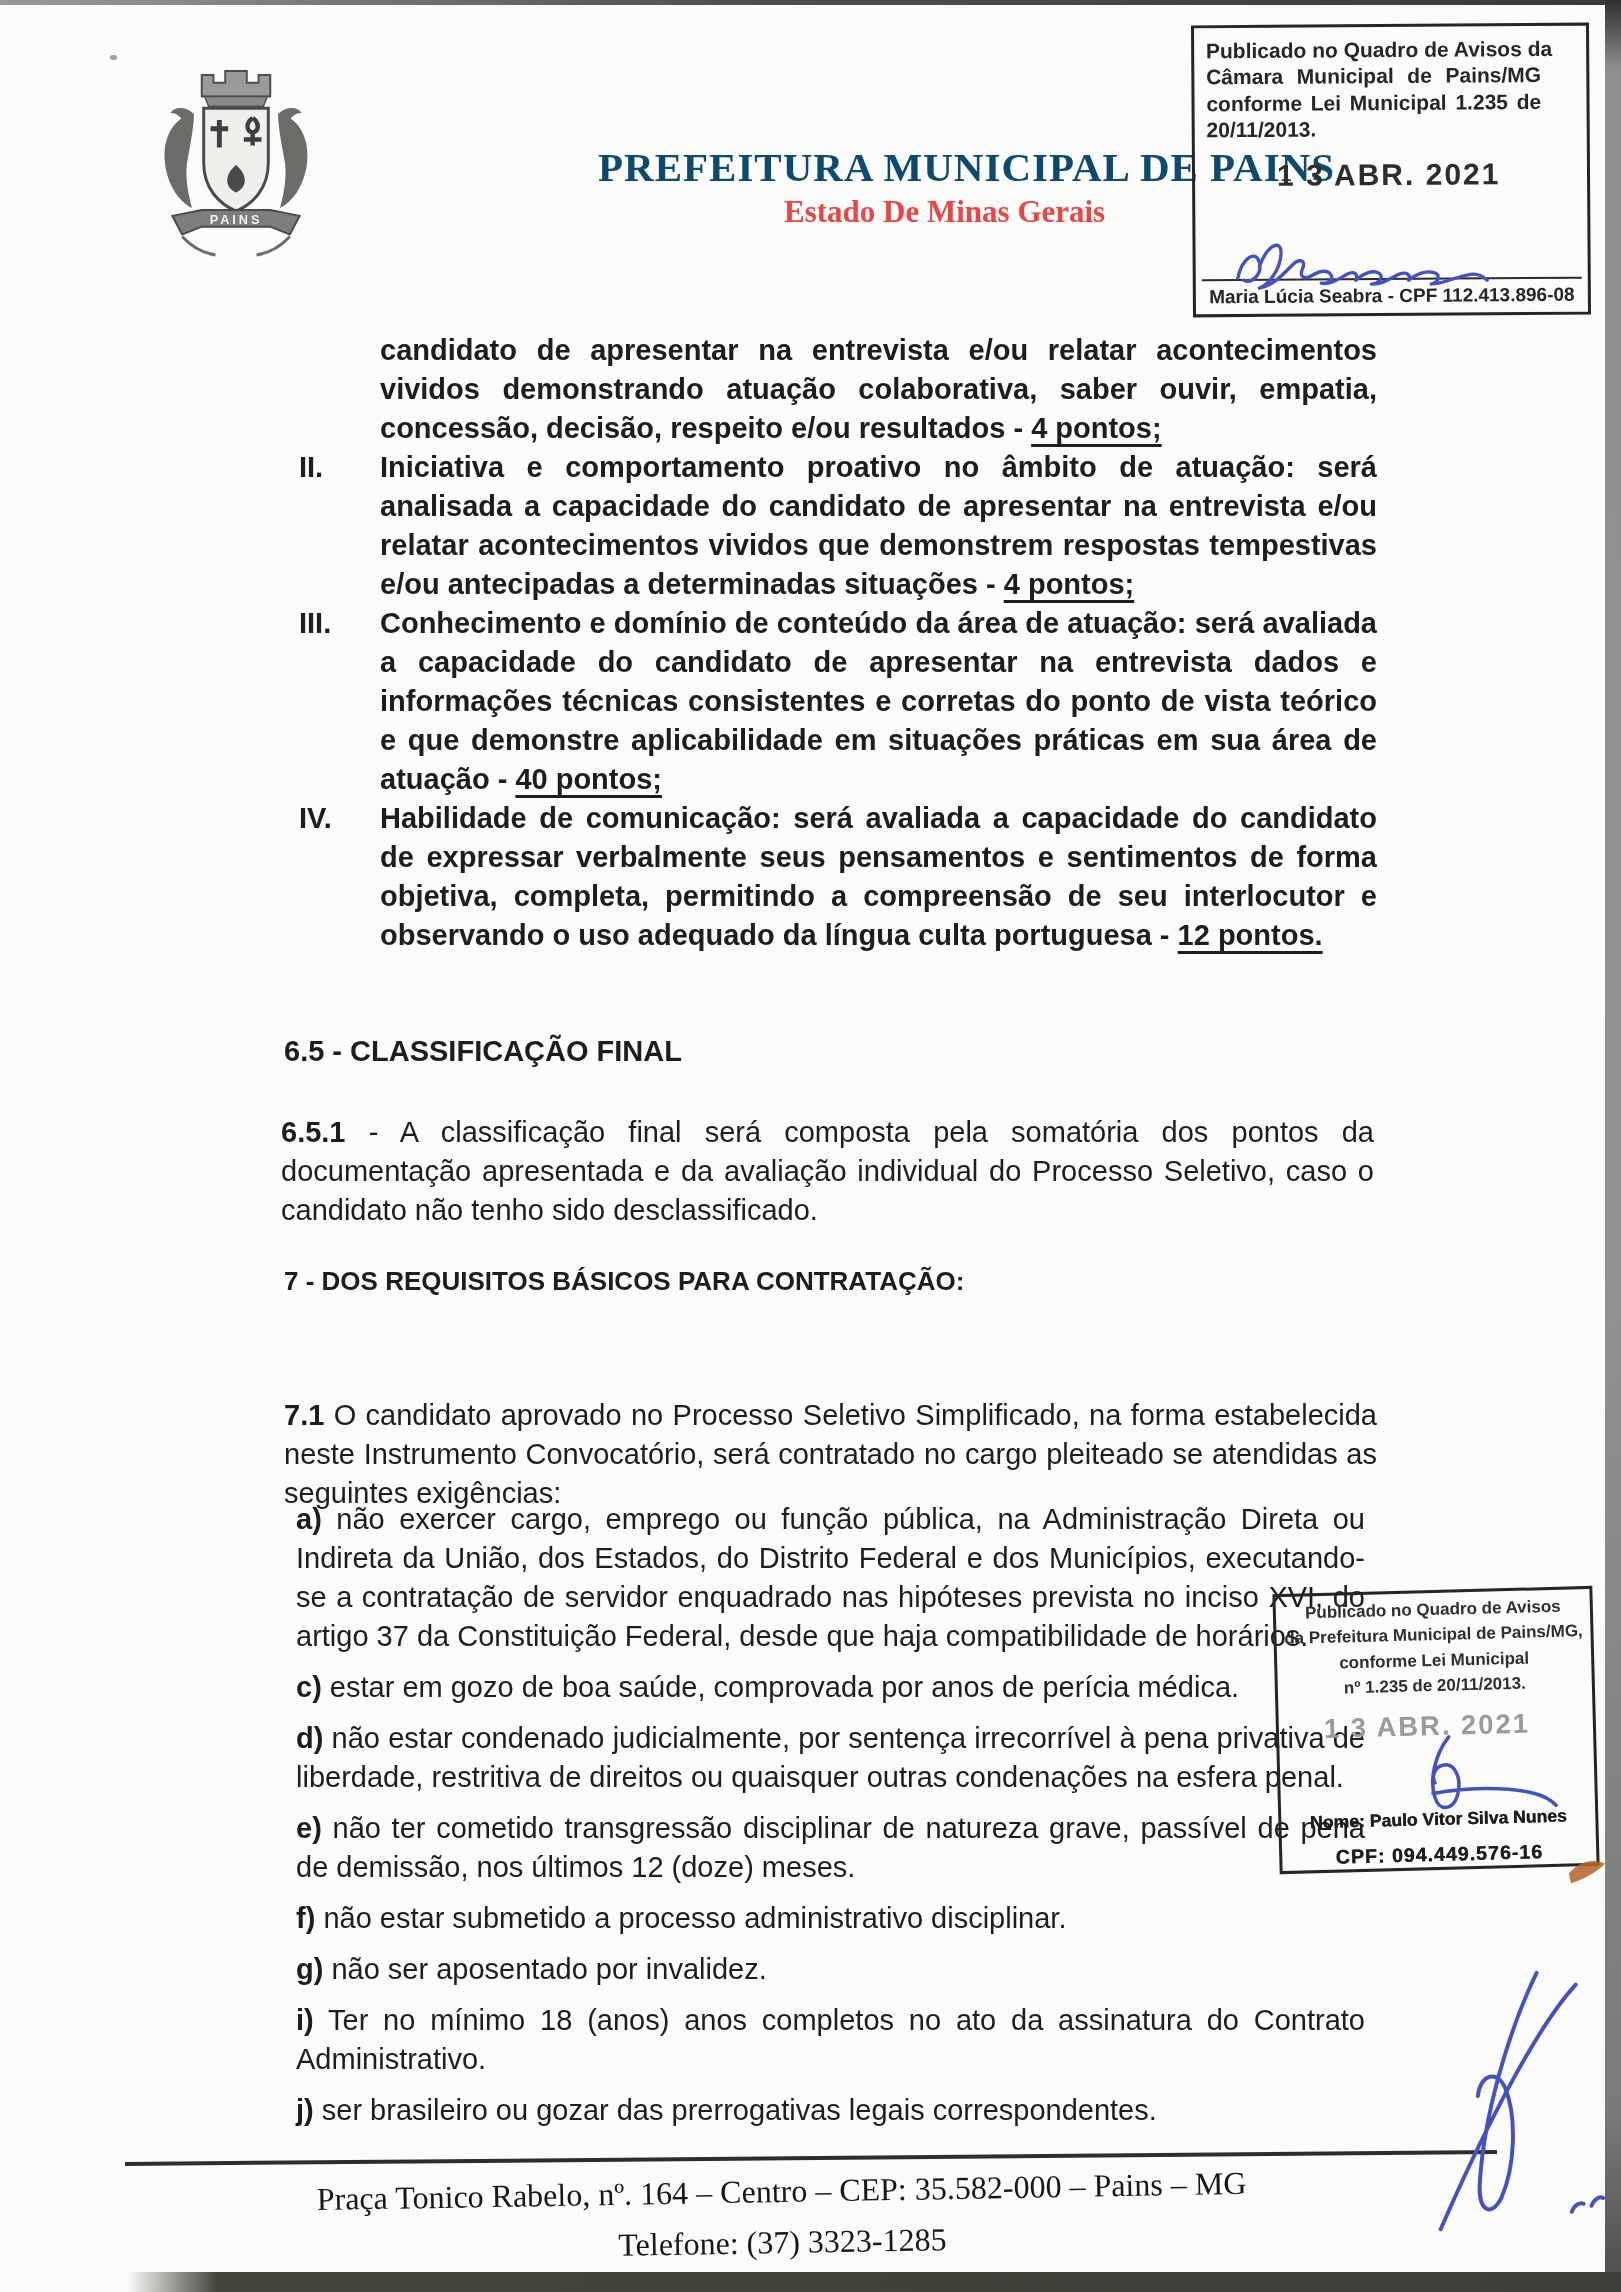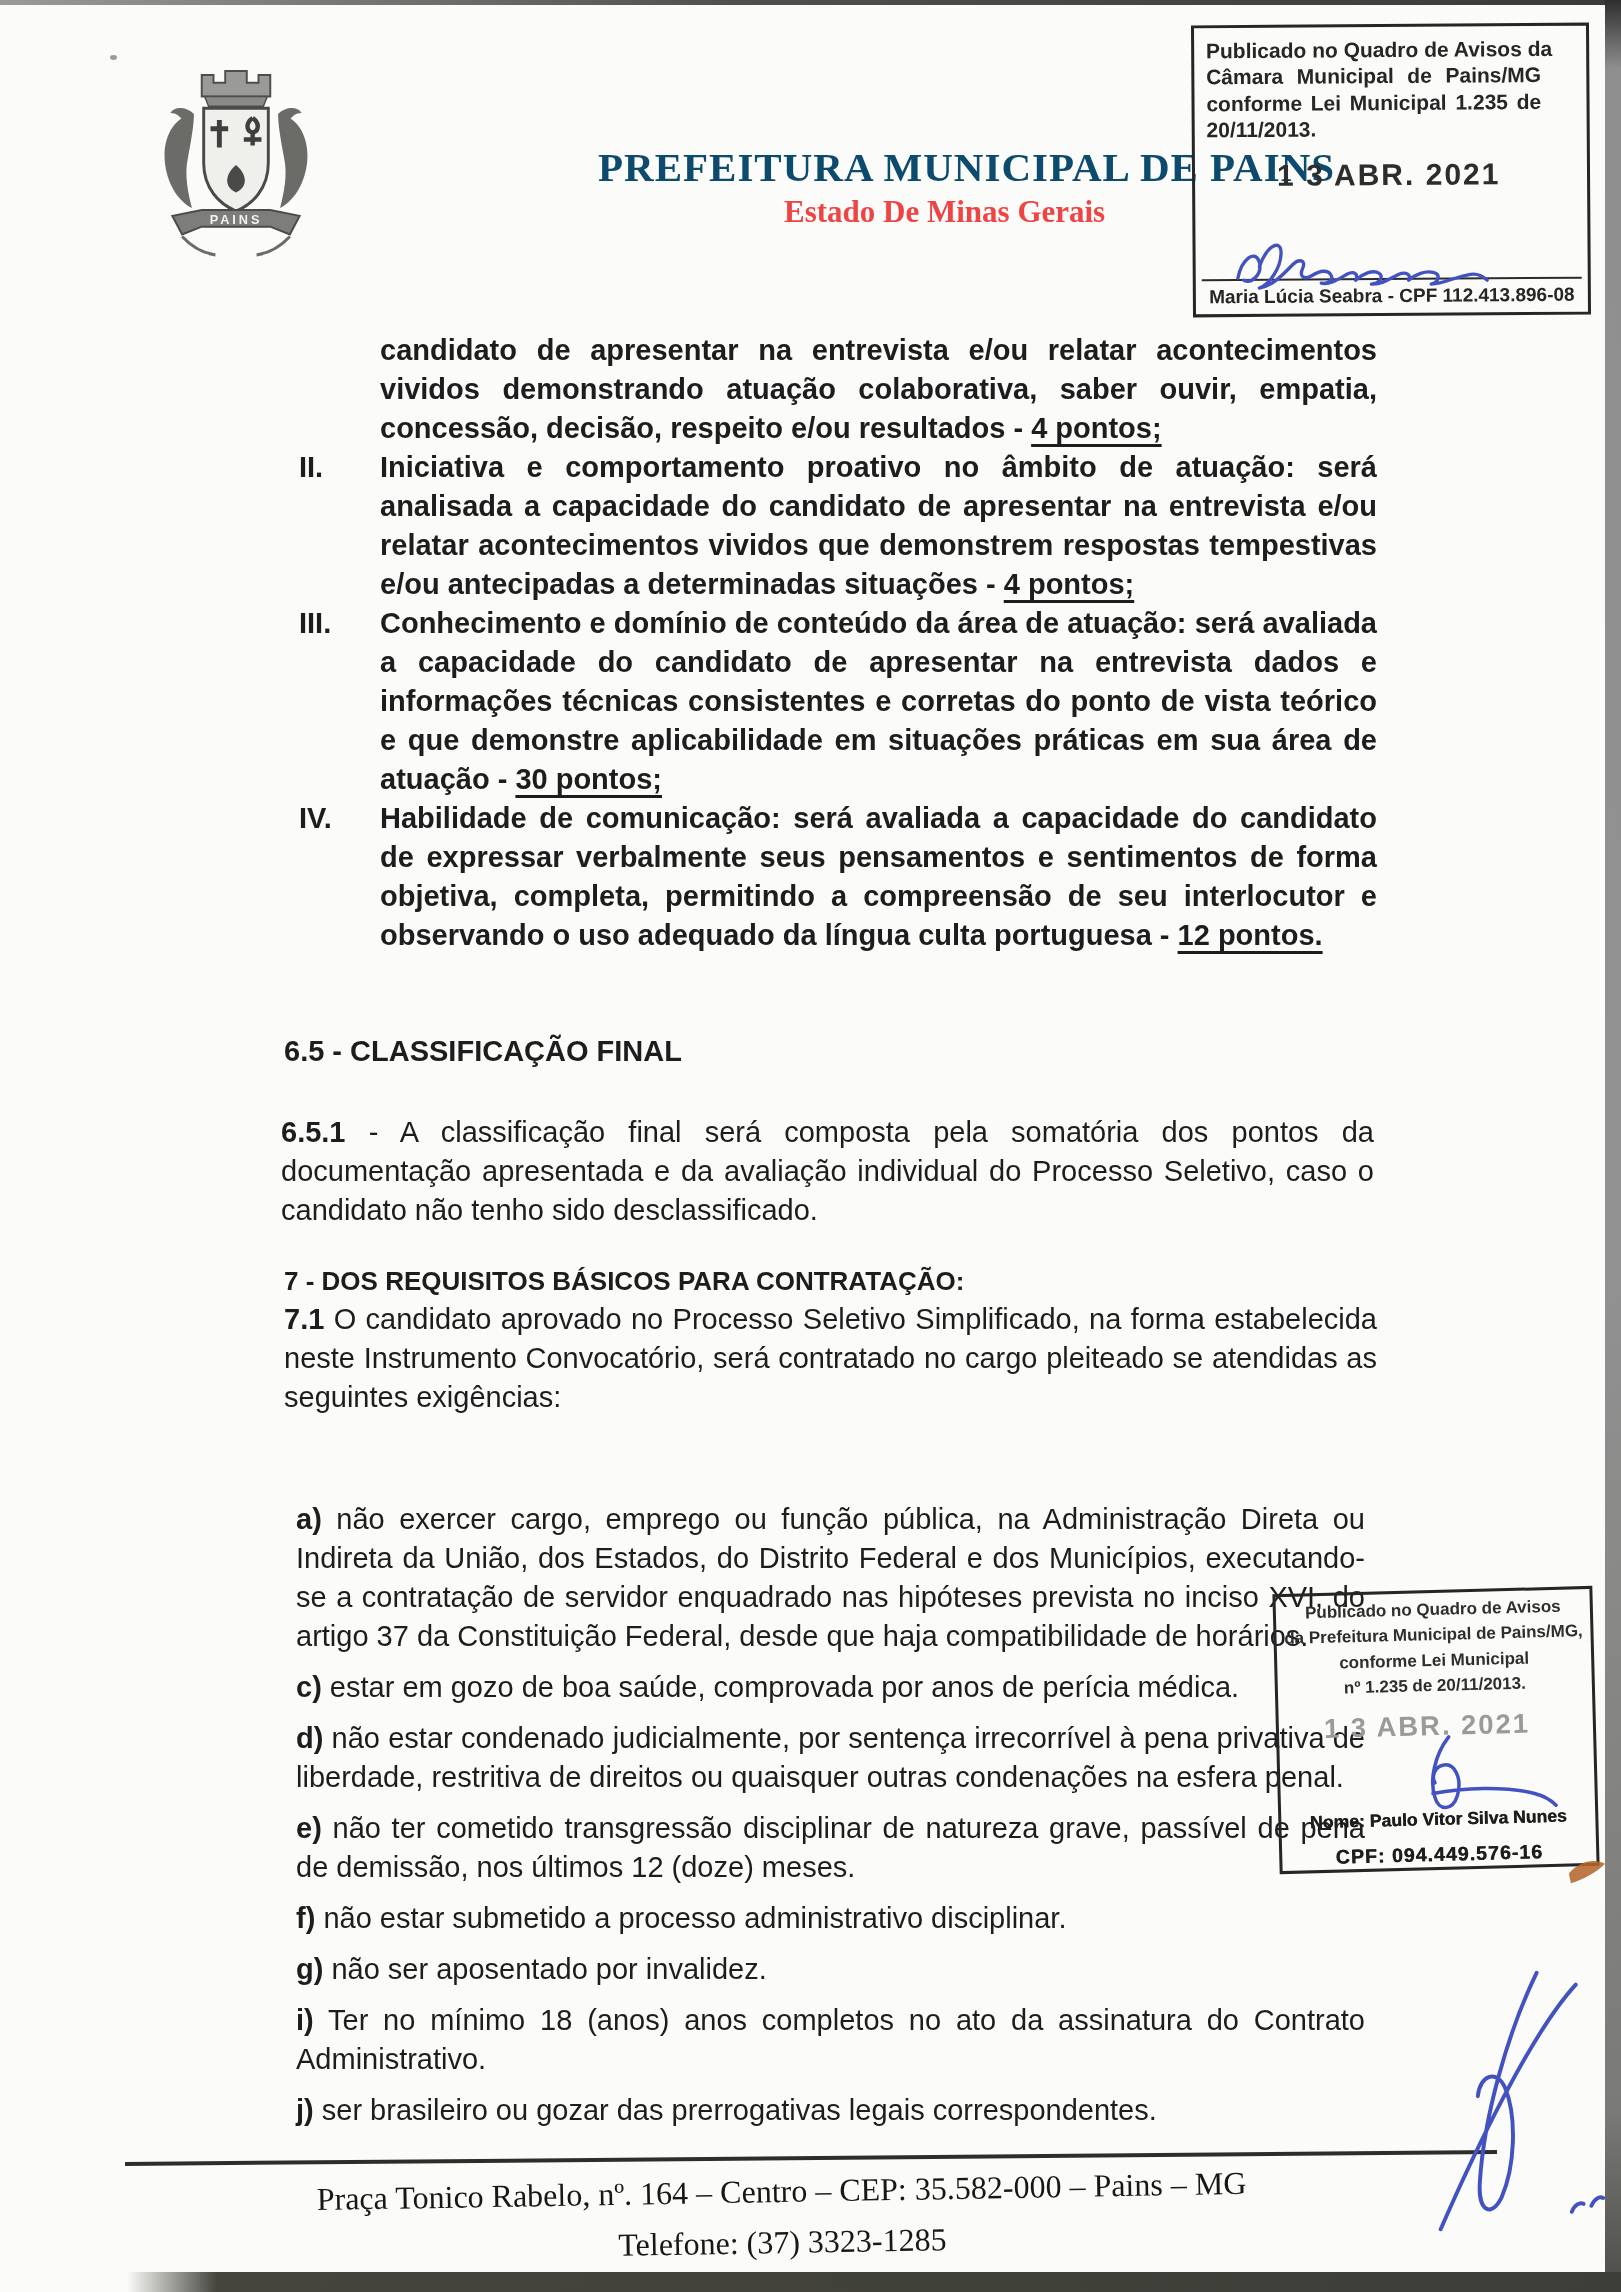--- a/index.html
+++ b/index.html
@@ -43,21 +43,21 @@
 
   
   .eval-list{left:299px;top:331px;width:1078px;font-weight:bold;font-size:29px;line-height:39px;
              text-align:justify;z-index:1;}
   .eval-item{position:relative;padding-left:81px;}
   .eval-num{position:absolute;left:0;top:0;}
   .pts{text-decoration:underline;text-decoration-thickness:2.9px;text-underline-offset:5.9px;}
   .h65{left:284px;top:1035px;font-size:29px;font-weight:bold;white-space:nowrap;}
   .p651{left:281px;top:1113px;width:1093px;font-size:29px;line-height:39px;text-align:justify;}
   .h7{left:284px;top:1266px;font-size:26px;font-weight:bold;white-space:nowrap;}
-  .p71{left:284px;top:1300px;width:1093px;font-size:29px;line-height:39px;text-align:justify;}
+  .p71{left:284px;top:1396px;width:1093px;font-size:29px;line-height:39px;text-align:justify;}
   .reqs{left:284px;top:1488px;width:1093px;font-size:29px;line-height:39px;text-align:justify;z-index:1;}
   .reqs p{margin:12px;}
   .b{font-weight:bold;}
 
   
   .footer-rule{left:125px;top:2156px;width:1372px;height:3.9px;background:#2d2d2b;transform:rotate(-0.5deg);}
   .footer{left:145px;top:2166px;width:1274px;text-align:center;font-family:"Liberation Serif",serif;
           font-size:32px;line-height:51px;color:#171717;transform:rotate(-1deg);}
 
   
@@ -109,21 +109,21 @@
   </svg>
 
   <div class="abs eval-list">
     <div class="eval-item">
       <span class="eval-num"></span><span>candidato de apresentar na entrevista e/ou relatar acontecimentos vividos demonstrando atuação colaborativa, saber ouvir, empatia, concessão, decisão, respeito e/ou resultados - </span><span class="pts">4 pontos;</span>
     </div>
     <div class="eval-item">
       <span class="eval-num">II.</span><span>Iniciativa e comportamento proativo no âmbito de atuação: será analisada a capacidade do candidato de apresentar na entrevista e/ou relatar acontecimentos vividos que demonstrem respostas tempestivas e/ou antecipadas a determinadas situações - </span><span class="pts">4 pontos;</span>
     </div>
     <div class="eval-item">
-      <span class="eval-num">III.</span><span>Conhecimento e domínio de conteúdo da área de atuação: será avaliada a capacidade do candidato de apresentar na entrevista dados e informações técnicas consistentes e corretas do ponto de vista teórico e que demonstre aplicabilidade em situações práticas em sua área de atuação - </span><span class="pts">30 pontos;</span>
+      <span class="eval-num">III.</span><span>Conhecimento e domínio de conteúdo da área de atuação: será avaliada a capacidade do candidato de apresentar na entrevista dados e informações técnicas consistentes e corretas do ponto de vista teórico e que demonstre aplicabilidade em situações práticas em sua área de atuação - </span><span class="pts">40 pontos;</span>
     </div>
     <div class="eval-item">
       <span class="eval-num">IV.</span><span>Habilidade de comunicação: será avaliada a capacidade do candidato de expressar verbalmente seus pensamentos e sentimentos de forma objetiva, completa, permitindo a compreensão de seu interlocutor e observando o uso adequado da língua culta portuguesa - </span><span class="pts">12 pontos.</span>
     </div>
   </div>
 
   <div class="abs h65">6.5 - CLASSIFICAÇÃO FINAL</div>
   <div class="abs p651">
     <span class="b">6.5.1</span><span> - A classificação final será composta pela somatória dos pontos da documentação apresentada e da avaliação individual do Processo Seletivo, caso o candidato não tenho sido desclassificado.</span>
   </div>

